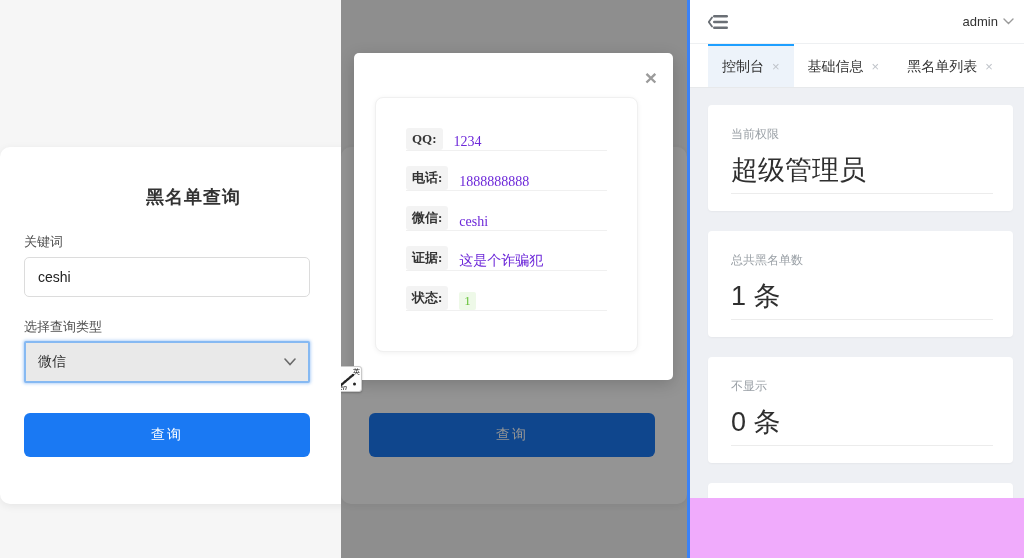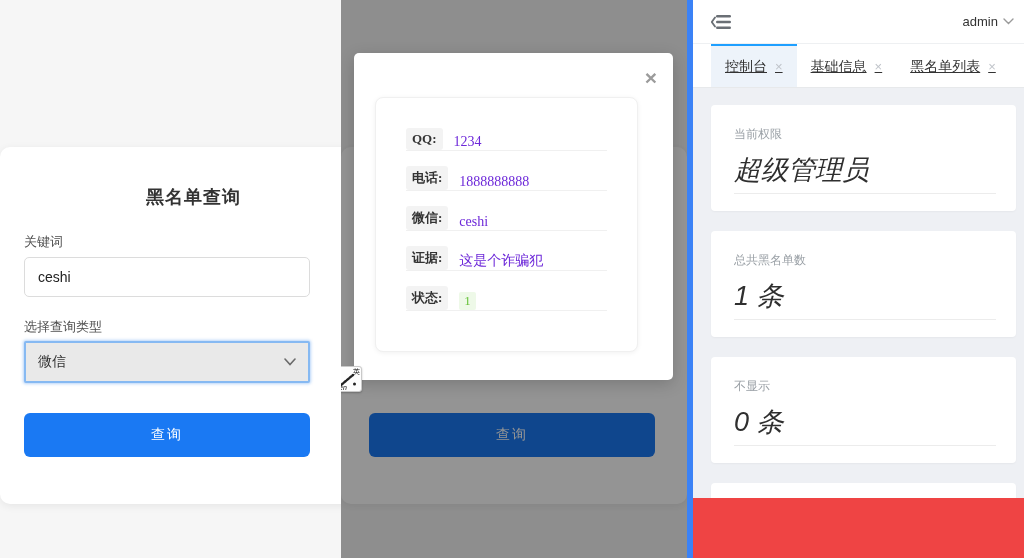--- a/index.html
+++ b/index.html
@@ -4,21 +4,21 @@
 <style>
   * { margin:0; padding:0; box-sizing:border-box; }
   html,body { width:1024px; height:558px; }
   body { font-family:"Liberation Sans","DejaVu Sans",sans-serif; }
   .screen { position:relative; width:1024px; height:558px; overflow:hidden; background:#f5f5f5; }
 
   
   .panel { position:absolute; top:0; height:558px; overflow:hidden; }
   .panel-left   { left:0;   width:387px; background:#f6f6f6; }
   .panel-middle { left:341px; width:346px; background:#f5f5f5; }
-  .panel-right  { left:687px; width:337px; background:#ef4444; border-left:6px solid #3b82f6; }
+  .panel-right  { left:687px; width:337px; background:#f0abfc; border-left:3px solid #3b82f6; }
 
   
   .form-card { position:absolute; left:0; top:147px; width:100%; height:357px;
                background:#ffffff; border-radius:10px; box-shadow:0 2px 8px rgba(0,0,0,0.07); }
   .form-title { position:absolute; top:38px; width:100%; text-align:center;
                 font-size:18px; font-weight:bold; color:#333; letter-spacing:1px; }
   .form-label { position:absolute; left:24px; font-size:13px; color:#4f4f4f; }
   .lbl-keyword { top:86px; }
   .lbl-type { top:171px; }
   .text-input { position:absolute; left:24px; top:110px; width:286px; height:40px;
@@ -66,31 +66,31 @@
   .admin-header { position:absolute; left:0; top:0; width:100%; height:44px; background:#fff;
                   border-bottom:1px solid #eef0f2; display:flex; align-items:center; }
   .collapse-btn { margin-left:18px; cursor:pointer; display:flex; align-items:center; }
   .user-menu { margin-left:auto; margin-right:10px; display:flex; align-items:center; gap:5px;
                cursor:pointer; }
   .user-name { font-size:13px; color:#333; }
 
   .tabbar { position:absolute; left:0; top:44px; width:100%; height:44px; background:#fff;
             border-bottom:1px solid #e7e9eb; display:flex; align-items:stretch; padding-left:18px; }
   .tab { display:flex; align-items:center; gap:8px; padding:0 14px; font-size:14px; color:#333;
-         cursor:pointer; border-top:2px solid transparent;text-decoration:underline; }
+         cursor:pointer; border-top:2px solid transparent; }
   .tab.active { background:#edf3fa; border-top:2px solid #1e9fff; }
   .tab-close { color:#bfc3c9; font-size:13px; line-height:1; }
 
   .admin-content { position:absolute; left:0; top:88px; width:100%; height:410px;
                    background:#eef0f4; padding:17px 14px 4px 18px; overflow:hidden; }
   .stat-card { width:305px; height:106px; background:#fff; border-radius:4px;
                box-shadow:0 1px 2px rgba(0,0,0,0.04); margin-bottom:20px;
                padding:21px 20px 0 23px; position:relative; }
   .stat-label { font-size:12px; color:#9aa0a6; }
-  .stat-value { font-size:27px; color:#2f2f2f; margin-top:9px;font-style:italic; }
+  .stat-value { font-size:27px; color:#2f2f2f; margin-top:9px; }
   .stat-divider { position:absolute; left:23px; right:20px; bottom:17px; border-top:1px solid #ececec; }
 </style>
 </head>
 <body>
 
 <div class="screen">
 
   <section class="panel panel-left">
     <div class="form-card">
       <div class="form-title">黑名单查询</div>

